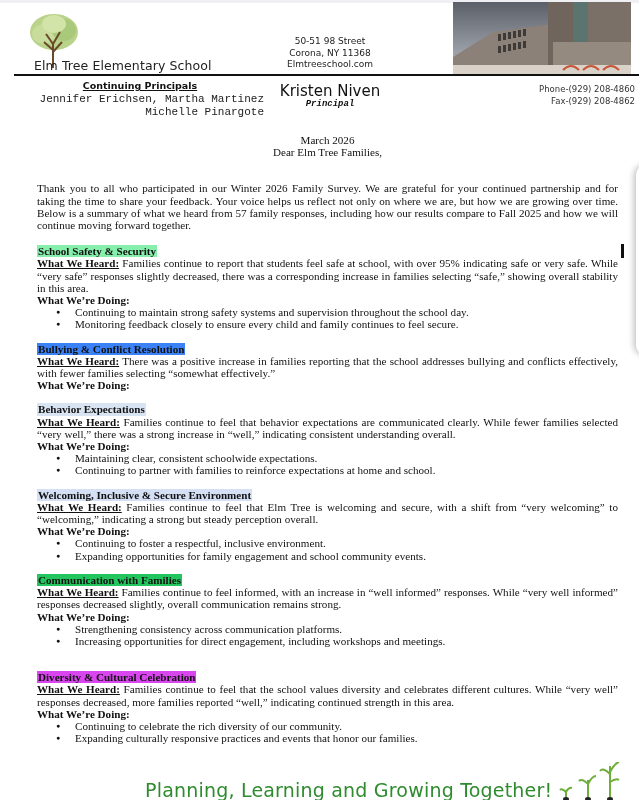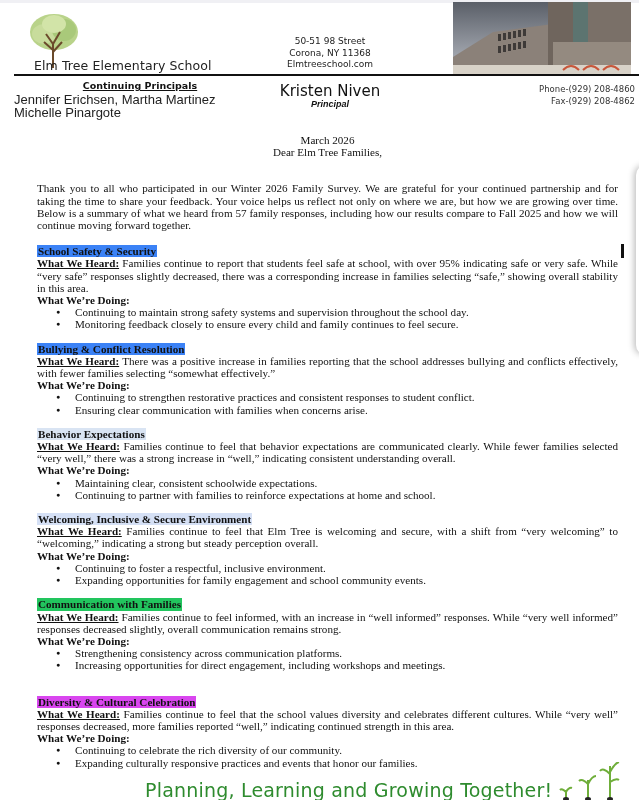--- a/index.html
+++ b/index.html
@@ -5,23 +5,23 @@
   html, body { margin:0; padding:0; background:#ffffff; }
   body { width:639px; height:800px; overflow:hidden; position:relative; font-family:"Liberation Serif", serif; color:#111; }
   .topstrip { position:absolute; left:0; top:0; width:639px; height:3px; background:#f0f0f4; }
   
   .logo-tree { position:absolute; left:24px; top:12px; width:60px; height:56px; }
   .school-name { position:absolute; left:34px; top:58px; font-family:"DejaVu Sans", sans-serif; font-size:12.5px; color:#222; letter-spacing:0.1px; }
   .address { position:absolute; left:260px; top:36px; width:140px; text-align:center; font-family:"DejaVu Sans", sans-serif; font-size:9px; line-height:11.5px; color:#222; }
   .building { position:absolute; left:453px; top:2px; width:178px; height:72px; overflow:hidden; }
   .rule { position:absolute; left:14px; top:74px; width:625px; height:2px; background:#111; }
   .ap-title { position:absolute; left:30px; top:80px; width:220px; text-align:center; font-family:"DejaVu Sans", sans-serif; font-size:9.5px; font-weight:bold; text-decoration:underline; color:#111; }
-  .ap-names { position:absolute; left:14px; top:93px; width:250px; text-align:left; font-family:Liberation Sans, sans-serif; font-size:13px; line-height:13px; color:#222; }
+  .ap-names { position:absolute; left:14px; top:93px; width:250px; text-align:right; font-family:Liberation Mono, monospace; font-size:11px; line-height:13px; color:#222; }
   .principal-name { position:absolute; left:260px; top:82px; width:140px; text-align:center; font-family:"DejaVu Sans", sans-serif; font-size:15px; color:#111; }
-  .principal-title { position:absolute; left:260px; top:99px; width:140px; text-align:center; font-family:Liberation Sans, sans-serif; font-size:9px; font-weight:bold; font-style:italic; color:#111; }
+  .principal-title { position:absolute; left:260px; top:99px; width:140px; text-align:center; font-family:Liberation Mono, monospace; font-size:9px; font-weight:bold; font-style:italic; color:#111; }
   .contact { position:absolute; left:485px; top:84px; width:150px; text-align:right; font-family:"DejaVu Sans", sans-serif; font-size:8.5px; line-height:11.5px; color:#333; }
 
   
   .letter { position:absolute; left:37px; top:134px; width:581px; font-size:11.1px; line-height:12.2px; }
   .date, .greeting { margin:0;text-align:center; }
   .intro { margin:24px 0 0 0; text-align:justify; }
   .section { margin-top:12px; }
   .section:first-of-type { margin-top:14px; }
   .sec-title { display:inline-block; font-weight:bold; padding:0 1px; margin:0; }
   .heard { margin:0; text-align:justify; }
@@ -103,37 +103,33 @@
   <div>Phone-(929) 208-4860</div>
   <div>Fax-(929) 208-4862</div>
 </div>
 
 <div class="letter">
   <p class="date">March 2026</p>
   <p class="greeting">Dear Elm Tree Families,</p>
   <p class="intro">Thank you to all who participated in our Winter 2026 Family Survey. We are grateful for your continued partnership and for taking the time to share your feedback. Your voice helps us reflect not only on where we are, but how we are growing over time. Below is a summary of what we heard from 57 family responses, including how our results compare to Fall 2025 and how we will continue moving forward together.</p>
 
   <div class="section" style="margin-top:14px">
-    <div class="sec-title" style="background:#3b82f6">School Safety &amp; Security</div>
+    <div class="sec-title" style="background:#86efac">School Safety &amp; Security</div>
     <p class="heard"><b>What We Heard:</b> <span>Families continue to report that students feel safe at school, with over 95% indicating safe or very safe. While “very safe” responses slightly decreased, there was a corresponding increase in families selecting “safe,” showing overall stability in this area.</span></p>
     <p class="doing-label">What We’re Doing:</p>
     <ul class="doing">
       <li>Continuing to maintain strong safety systems and supervision throughout the school day.</li>
       <li>Monitoring feedback closely to ensure every child and family continues to feel secure.</li>
     </ul>
   </div>
 
   <div class="section">
     <div class="sec-title" style="background:#3b82f6">Bullying &amp; Conflict Resolution</div>
     <p class="heard"><b>What We Heard:</b> <span>There was a positive increase in families reporting that the school addresses bullying and conflicts effectively, with fewer families selecting “somewhat effectively.”</span></p>
     <p class="doing-label">What We’re Doing:</p>
-    <ul class="doing">
-      <li>Continuing to strengthen restorative practices and consistent responses to student conflict.</li>
-      <li>Ensuring clear communication with families when concerns arise.</li>
-    </ul>
   </div>
 
   <div class="section">
     <div class="sec-title" style="background:#d9e4f3">Behavior Expectations</div>
     <p class="heard"><b>What We Heard:</b> <span>Families continue to feel that behavior expectations are communicated clearly. While fewer families selected “very well,” there was a strong increase in “well,” indicating consistent understanding overall.</span></p>
     <p class="doing-label">What We’re Doing:</p>
     <ul class="doing">
       <li>Maintaining clear, consistent schoolwide expectations.</li>
       <li>Continuing to partner with families to reinforce expectations at home and school.</li>
     </ul>

